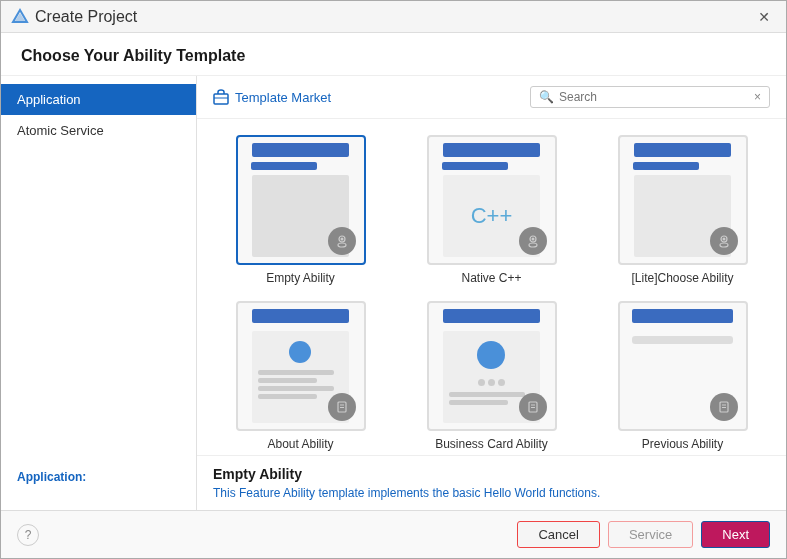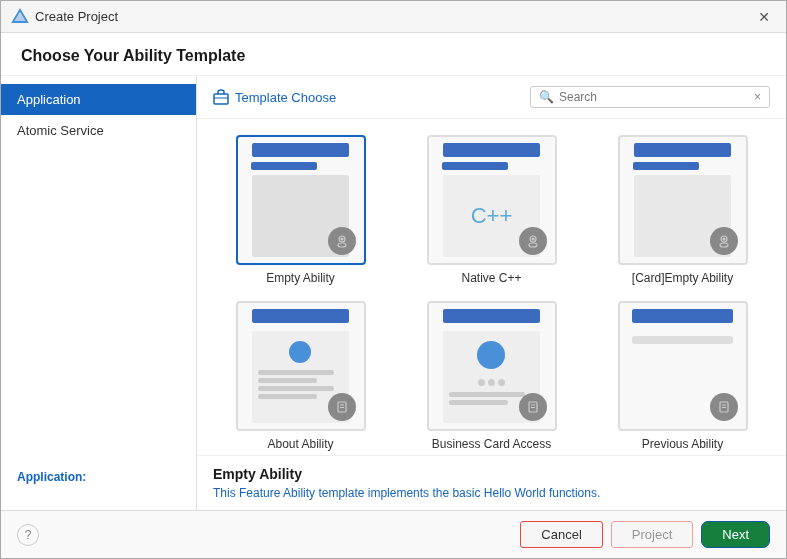--- a/index.html
+++ b/index.html
@@ -33,21 +33,21 @@
     .title-bar-left {
       display: flex;
       align-items: center;
       gap: 6px;
     }
     .title-bar-logo {
       width: 18px;
       height: 18px;
     }
     .title-bar-title {
-      font-size: 13px;
+      font-size: 16px;
       color: #333;
     }
     .title-bar-close {
       font-size: 14px;
       cursor: pointer;
       color: #555;
       background: none;
       border: none;
       padding: 2px 6px;
     }
@@ -329,24 +329,23 @@
     .btn {
       padding: 5px 20px;
       border-radius: 3px;
       font-size: 13px;
       cursor: pointer;
       border: 1px solid #ef4444;
       background: #f5f5f5;
       color: #333;
     }
     .btn.primary {
-      background: #15803d;
+      background: #be185d;
       color: #fff;
       border-color: #1255a0;
-      border-radius: 7px;
     }
     .btn:disabled {
       opacity: 0.5;
       cursor: not-allowed;
     }
   </style>
 </head>
 <body>
 
 <div class="dialog">
@@ -380,21 +379,21 @@
 
     <div class="main-area">
 
       <div class="main-toolbar">
         <button class="template-market-btn">
           <svg width="16" height="16" viewBox="0 0 16 16">
             <rect x="1" y="5" width="14" height="10" rx="1" fill="none" stroke="#1565c0" stroke-width="1.5"></rect>
             <path d="M5 5 V3 Q5 1 8 1 Q11 1 11 3 V5" fill="none" stroke="#1565c0" stroke-width="1.5"></path>
             <line x1="1" y1="9" x2="15" y2="9" stroke="#1565c0" stroke-width="1"></line>
           </svg>
-          <span>Template Choose</span>
+          <span>Template Market</span>
         </button>
         <div class="search-box">
           <span class="search-icon">🔍</span>
           <input type="text" placeholder="Search" style="">
           <span class="search-clear">×</span>
         </div>
       </div>
 
       <div class="templates-grid">
 
@@ -442,21 +441,21 @@
               <div class="phone-body"></div>
             </div>
             <div class="phone-badge">
               <svg width="14" height="14" viewBox="0 0 14 14">
                 <circle cx="7" cy="5" r="3" fill="none" stroke="#ccc" stroke-width="1.2"></circle>
                 <circle cx="7" cy="5" r="1.5" fill="#ccc"></circle>
                 <ellipse cx="7" cy="11" rx="4" ry="2" fill="none" stroke="#ccc" stroke-width="1.2"></ellipse>
               </svg>
             </div>
           </div>
-          <div class="template-name">[Card]Empty Ability</div>
+          <div class="template-name">[Lite]Choose Ability</div>
         </div>
 
         <div class="template-card">
           <div class="template-thumb">
             <div class="phone-mock" style="gap:3px">
               <div class="phone-header"></div>
               <div class="about-thumb-body">
                 <div class="about-circle"></div>
                 <div class="about-line"></div>
                 <div class="about-line about-line-short"></div>
@@ -491,21 +490,21 @@
               </div>
             </div>
             <div class="phone-badge">
               <svg width="14" height="14" viewBox="0 0 14 14">
                 <rect x="3" y="2" width="8" height="10" rx="1" fill="none" stroke="#ccc" stroke-width="1.2"></rect>
                 <line x1="5" y1="5" x2="9" y2="5" stroke="#ccc" stroke-width="1"></line>
                 <line x1="5" y1="7.5" x2="9" y2="7.5" stroke="#ccc" stroke-width="1"></line>
               </svg>
             </div>
           </div>
-          <div class="template-name">Business Card Access</div>
+          <div class="template-name">Business Card Ability</div>
         </div>
 
         <div class="template-card">
           <div class="template-thumb">
             <div class="phone-mock" style="gap:3px;padding:6px 6px;">
               <div class="phone-header"></div>
               <div class="category-search-bar"></div>
               <div class="category-grid">
                 <div class="category-cell"></div>
                 <div class="category-cell"></div>
@@ -534,17 +533,17 @@
         <div class="selected-info-title">Empty Ability</div>
         <div class="selected-info-desc">This Feature Ability template implements the basic Hello World functions.</div>
       </div>
     </div>
   </div>
 
   <div class="dialog-footer">
     <div class="footer-help">?</div>
     <div class="footer-buttons">
       <button class="btn">Cancel</button>
-      <button class="btn" disabled="">Project</button>
+      <button class="btn" disabled="">Service</button>
       <button class="btn primary">Next</button>
     </div>
   </div>
 </div>
 
 </body></html>

